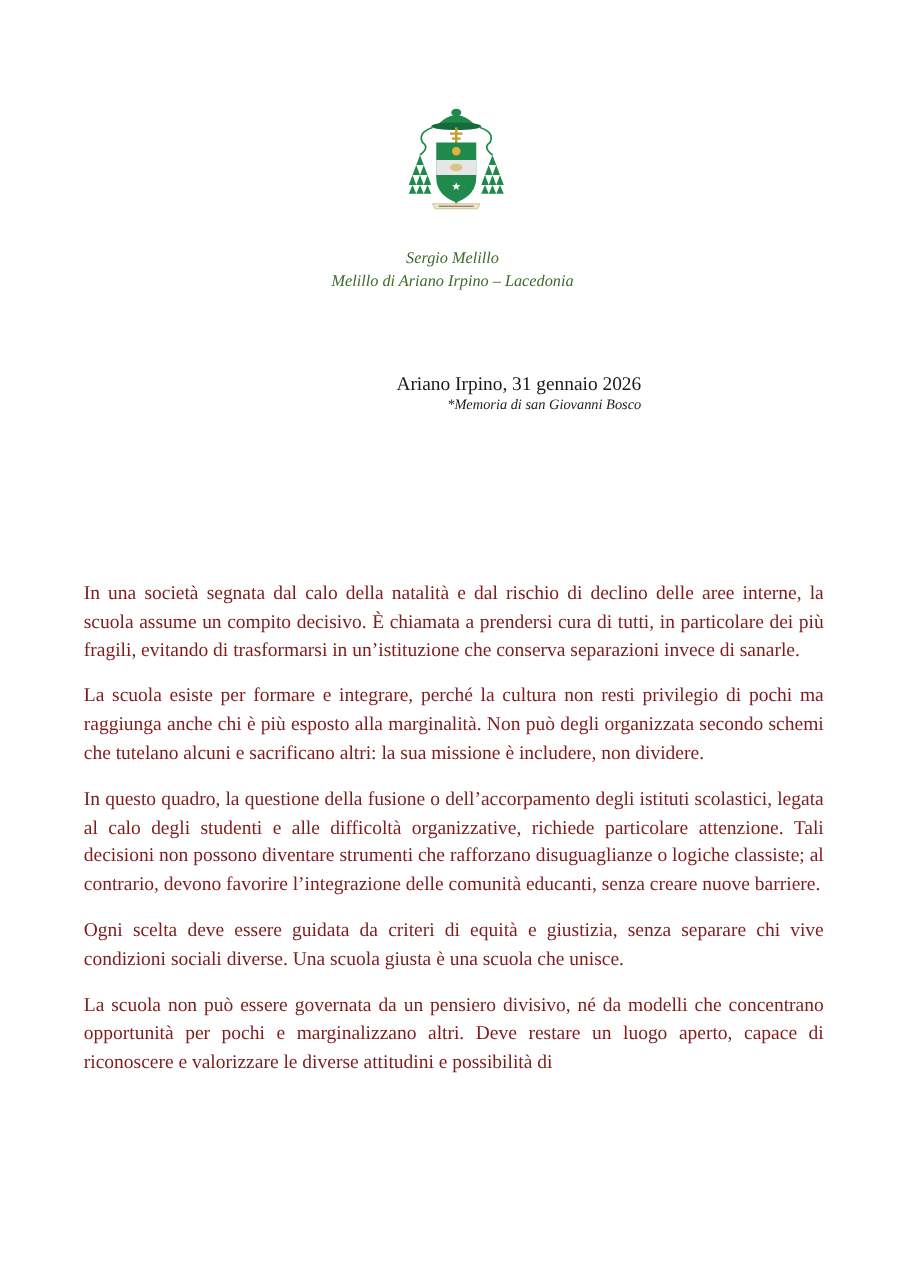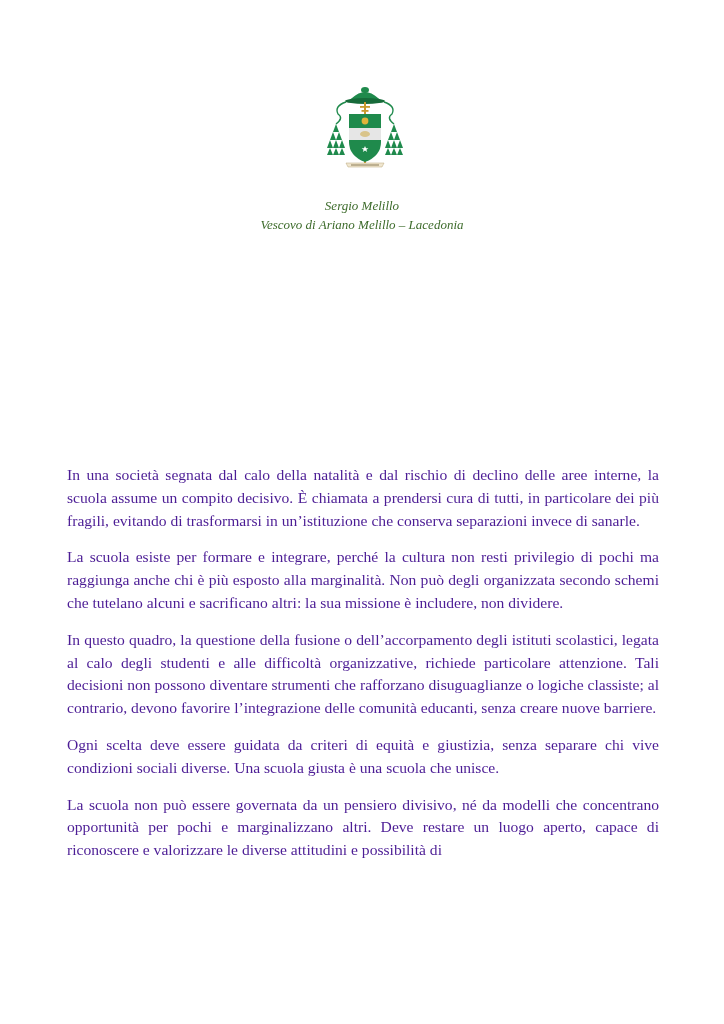--- a/index.html
+++ b/index.html
@@ -72,21 +72,21 @@
       letter-spacing: 0.2px;
     }
     .body-text {
       position: absolute;
       top: 464px;
       left: 67px;
       width: 592px;
       font-family: "Liberation Serif", serif;
       font-size: 15.6px;
       line-height: 22.8px;
-      color: #4c1d95;
+      color: #7f1d1d;
       text-align: justify;
     }
     .body-text p {
       margin: 0 0 14px 0;
     }
     .body-text p.last {
       margin-bottom: 0;
     }
   </style>
 </head>
@@ -136,23 +136,27 @@
     <circle cx="41" cy="37" r="3.4" fill="#e0b43a"></circle>
     <ellipse cx="41" cy="50" rx="5" ry="3" fill="#d9c48a"></ellipse>
     <path d="M41 62 l1 2.2 2.4 0 -2 1.5 .8 2.3 -2.2 -1.4 -2.2 1.4 .8 -2.3 -2 -1.5 2.4 0 z" fill="#ffffff"></path>
 
     <path d="M22 79 H60 L58 83 H24 Z" fill="#f0e6cf" stroke="#b8a77a" stroke-width="0.5"></path>
     <rect x="27" y="80.5" width="28" height="1" fill="#8a7a55"></rect>
   </svg>
 
   <div class="signature">
     <div>Sergio Melillo</div>
-    <div>Vescovo di Ariano Melillo – Lacedonia</div>
+    <div>Melillo di Ariano Irpino – Lacedonia</div>
   </div>
 
+  <div class="place-date">
+    <div class="date">Ariano Irpino, 31 gennaio 2026</div>
+    <div class="memoria">*Memoria di san Giovanni Bosco</div>
+  </div>
 
 
   <div class="body-text">
     <p>In una società segnata dal calo della natalità e dal rischio di declino delle aree interne, la scuola assume un compito decisivo. È chiamata a prendersi cura di tutti, in particolare dei più fragili, evitando di trasformarsi in un’istituzione che conserva separazioni invece di sanarle.</p>
     <p>La scuola esiste per formare e integrare, perché la cultura non resti privilegio di pochi ma raggiunga anche chi è più esposto alla marginalità. Non può degli organizzata secondo schemi che tutelano alcuni e sacrificano altri: la sua missione è includere, non dividere.</p>
     <p>In questo quadro, la questione della fusione o dell’accorpamento degli istituti scolastici, legata al calo degli studenti e alle difficoltà organizzative, richiede particolare attenzione. Tali decisioni non possono diventare strumenti che rafforzano disuguaglianze o logiche classiste; al contrario, devono favorire l’integrazione delle comunità educanti, senza creare nuove barriere.</p>
     <p>Ogni scelta deve essere guidata da criteri di equità e giustizia, senza separare chi vive condizioni sociali diverse. Una scuola giusta è una scuola che unisce.</p>
     <p class="last">La scuola non può essere governata da un pensiero divisivo, né da modelli che concentrano opportunità per pochi e marginalizzano altri. Deve restare un luogo aperto, capace di riconoscere e valorizzare le diverse attitudini e possibilità di</p>
   </div>
 

